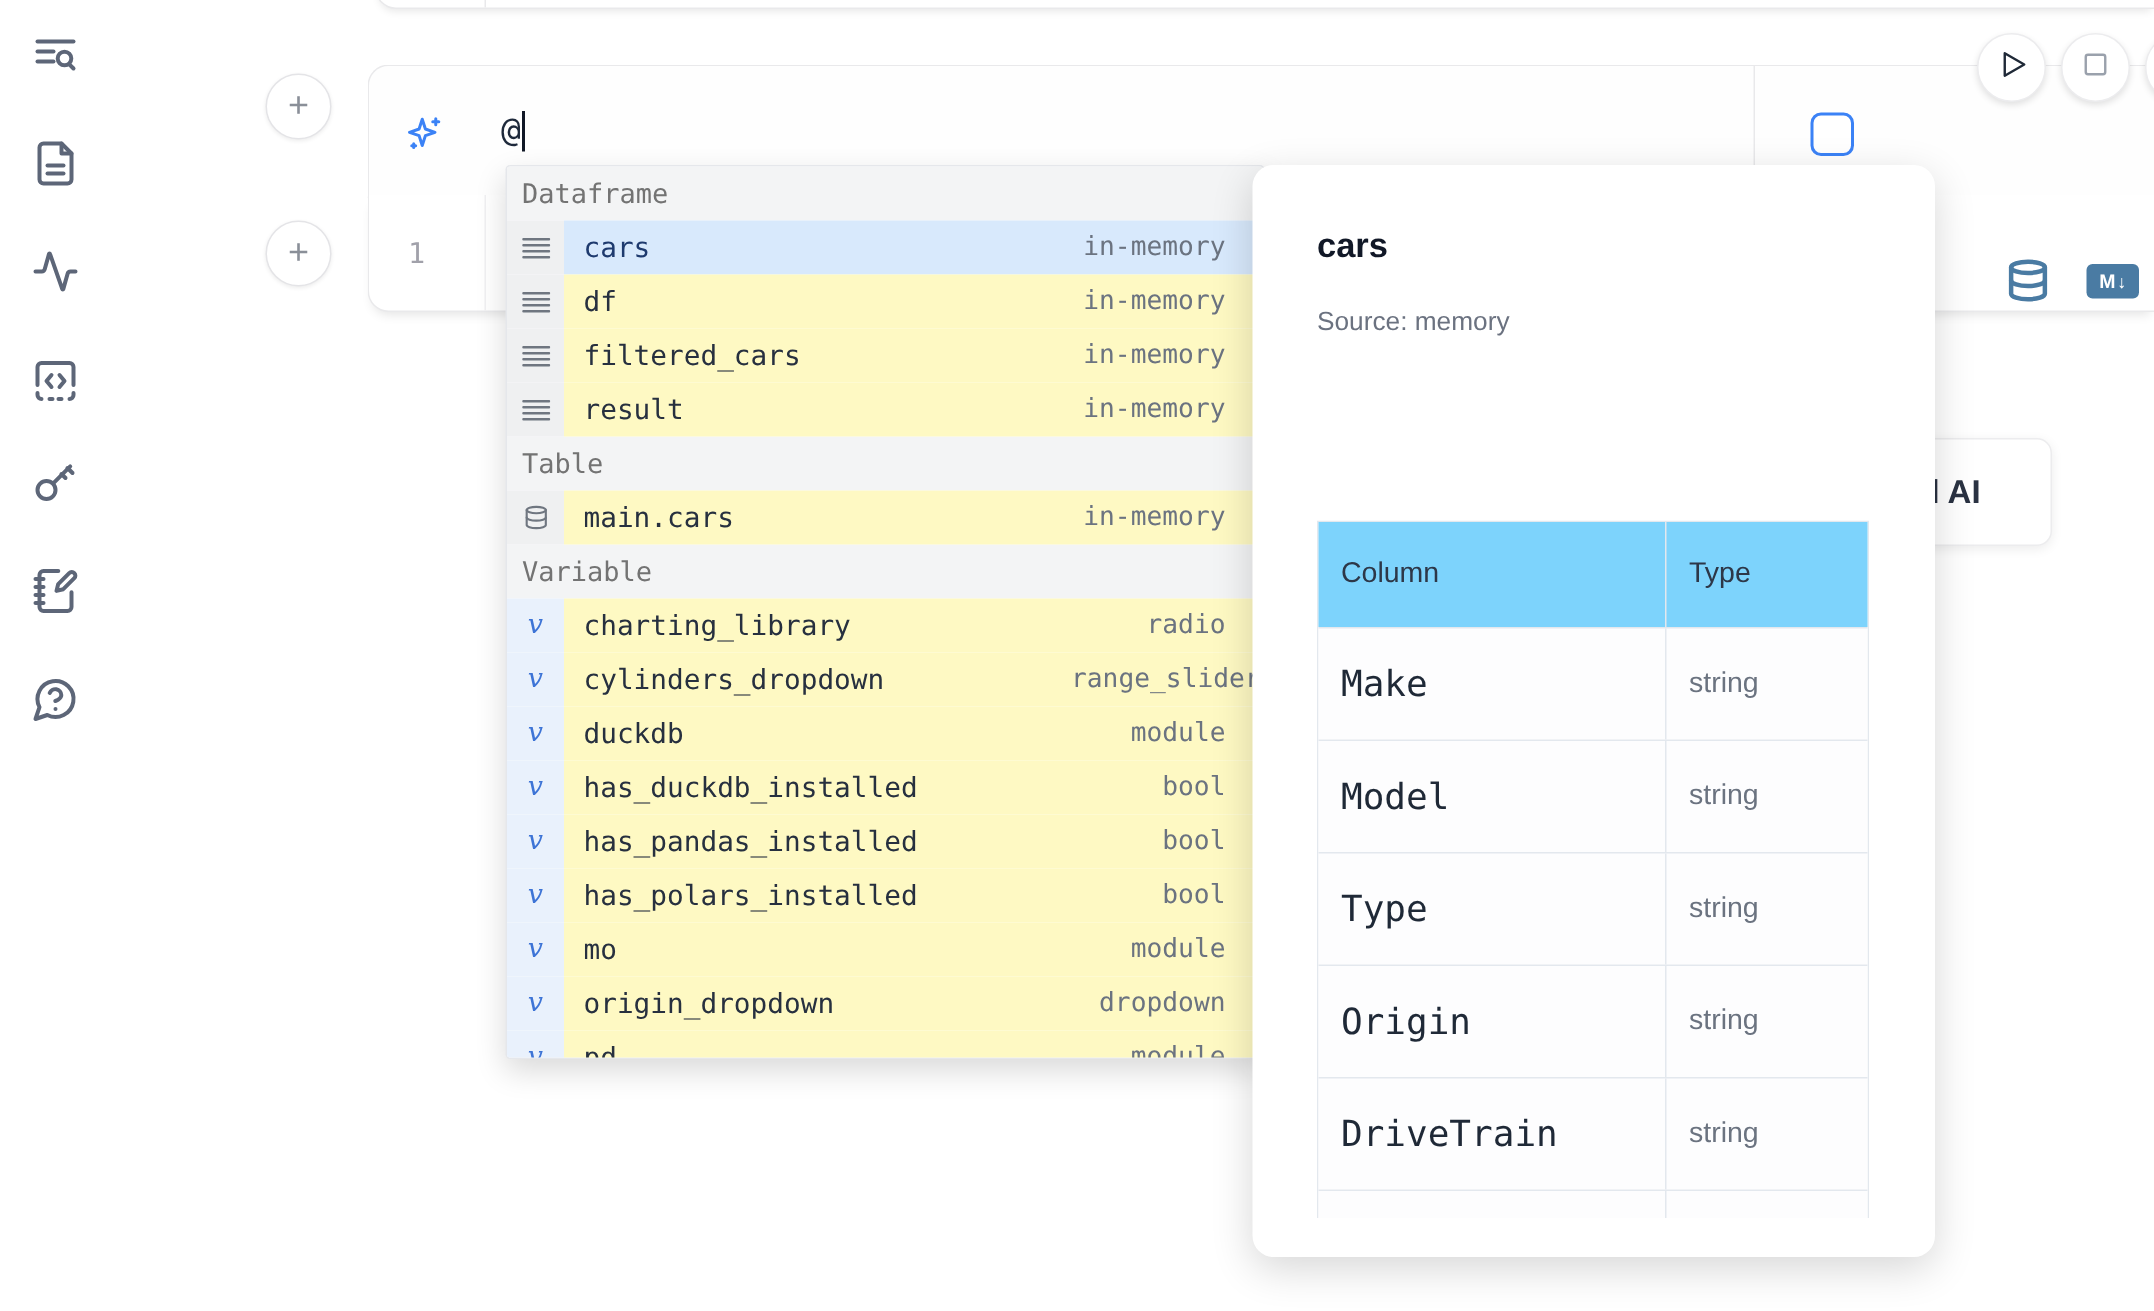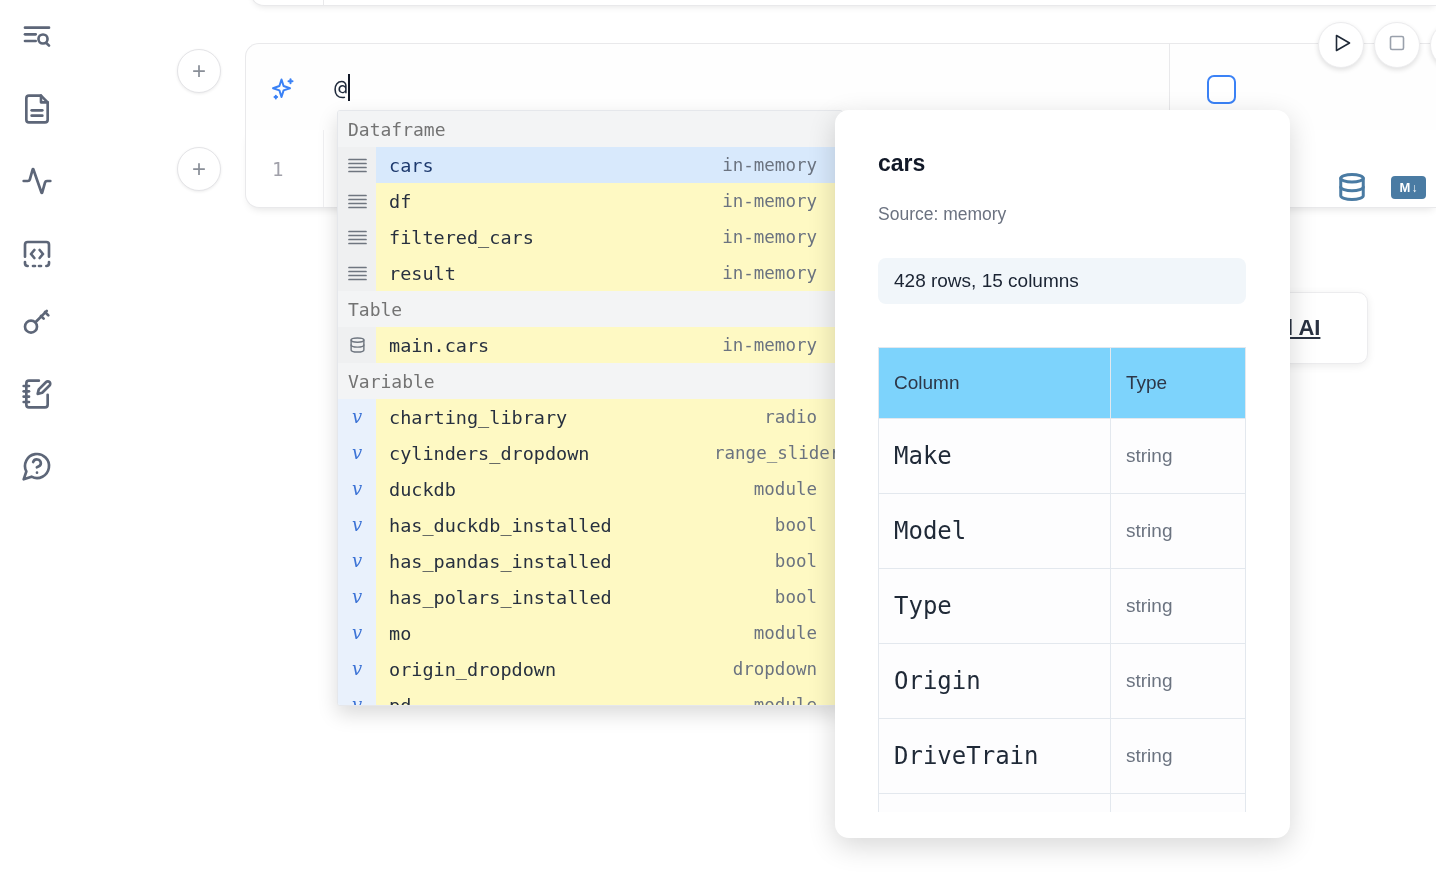--- a/index.html
+++ b/index.html
@@ -49,21 +49,21 @@
   .code-cell .gutter-border{position:absolute;left:77px;top:0;bottom:0;width:1px;background:#f0f0f2;}
   .line-number{position:absolute;left:26px;top:0;height:100%;display:flex;align-items:center;font-size:19px;color:#a1a1aa;}
   .cell-db-icon{position:absolute;left:1091px;top:42px;width:30px;height:30px;cursor:pointer;}
   .md-badge{position:absolute;left:1145px;top:46px;width:35px;height:23px;background:#4a7ba3;border-radius:4px;
     color:#fff;display:flex;align-items:center;justify-content:center;font-weight:bold;font-size:13px;letter-spacing:0;cursor:pointer;}
   .md-badge .arrow{font-size:12px;margin-left:1px;}
 
   
   .ai-card{position:absolute;left:1030px;top:292px;width:336px;height:70px;background:#fff;border:1px solid #ececee;
     border-radius:10px;box-shadow:0 2px 8px rgba(0,0,0,.08);z-index:20;cursor:pointer;}
-  .ai-card span{position:absolute;left:256px;top:0;height:100%;display:flex;align-items:center;font-weight:bold;font-size:22px;color:#2a3242;text-decoration:underline;}
+  .ai-card span{position:absolute;left:256px;top:0;height:100%;display:flex;align-items:center;font-weight:bold;font-size:22px;color:#2a3242;}
 
   
   .dropdown{position:absolute;left:337px;top:110px;width:506px;height:596px;background:#fff;z-index:30;
     border:1px solid #e5e7eb;border-radius:3px;box-shadow:0 8px 20px rgba(0,0,0,.15);overflow:hidden;box-sizing:border-box;}
   .ac-header{height:36px;background:#f3f4f5;color:#737373;font-family:"DejaVu Sans Mono",monospace;font-size:18px;
     display:flex;align-items:center;padding-left:10px;box-sizing:border-box;}
   .ac-row{height:36px;display:flex;align-items:stretch;position:relative;cursor:pointer;}
   .ac-gut{width:38px;display:flex;align-items:center;justify-content:center;background:#eff0f1;flex:none;}
   .ac-gut.var{background:#e9f1fc;}
   .ac-content{flex:1;display:flex;align-items:center;padding-left:13px;padding-right:25px;background:#fef9c3;min-width:0;}
@@ -374,23 +374,20 @@
       <div class="ac-content">
         <span class="ac-name">pd</span>
         <span class="ac-meta">module</span>
       </div>
     </div>
   </div>
 
 <div class="panel">
   <div class="panel-title">cars</div>
   <div class="panel-source">Source: memory</div>
-  <div class="shape-badge">
-    <span>428 rows, 15 columns</span>
-  </div>
   <div class="schema-wrap">
     <div class="schema-table" id="schema-table">
       <div class="schema-row head">
         <div class="schema-col c1">Column</div>
         <div class="schema-col c2">Type</div>
       </div>
     <div class="schema-row">
           <div class="schema-col c1">
             <span class="schema-name">Make</span>
           </div>

